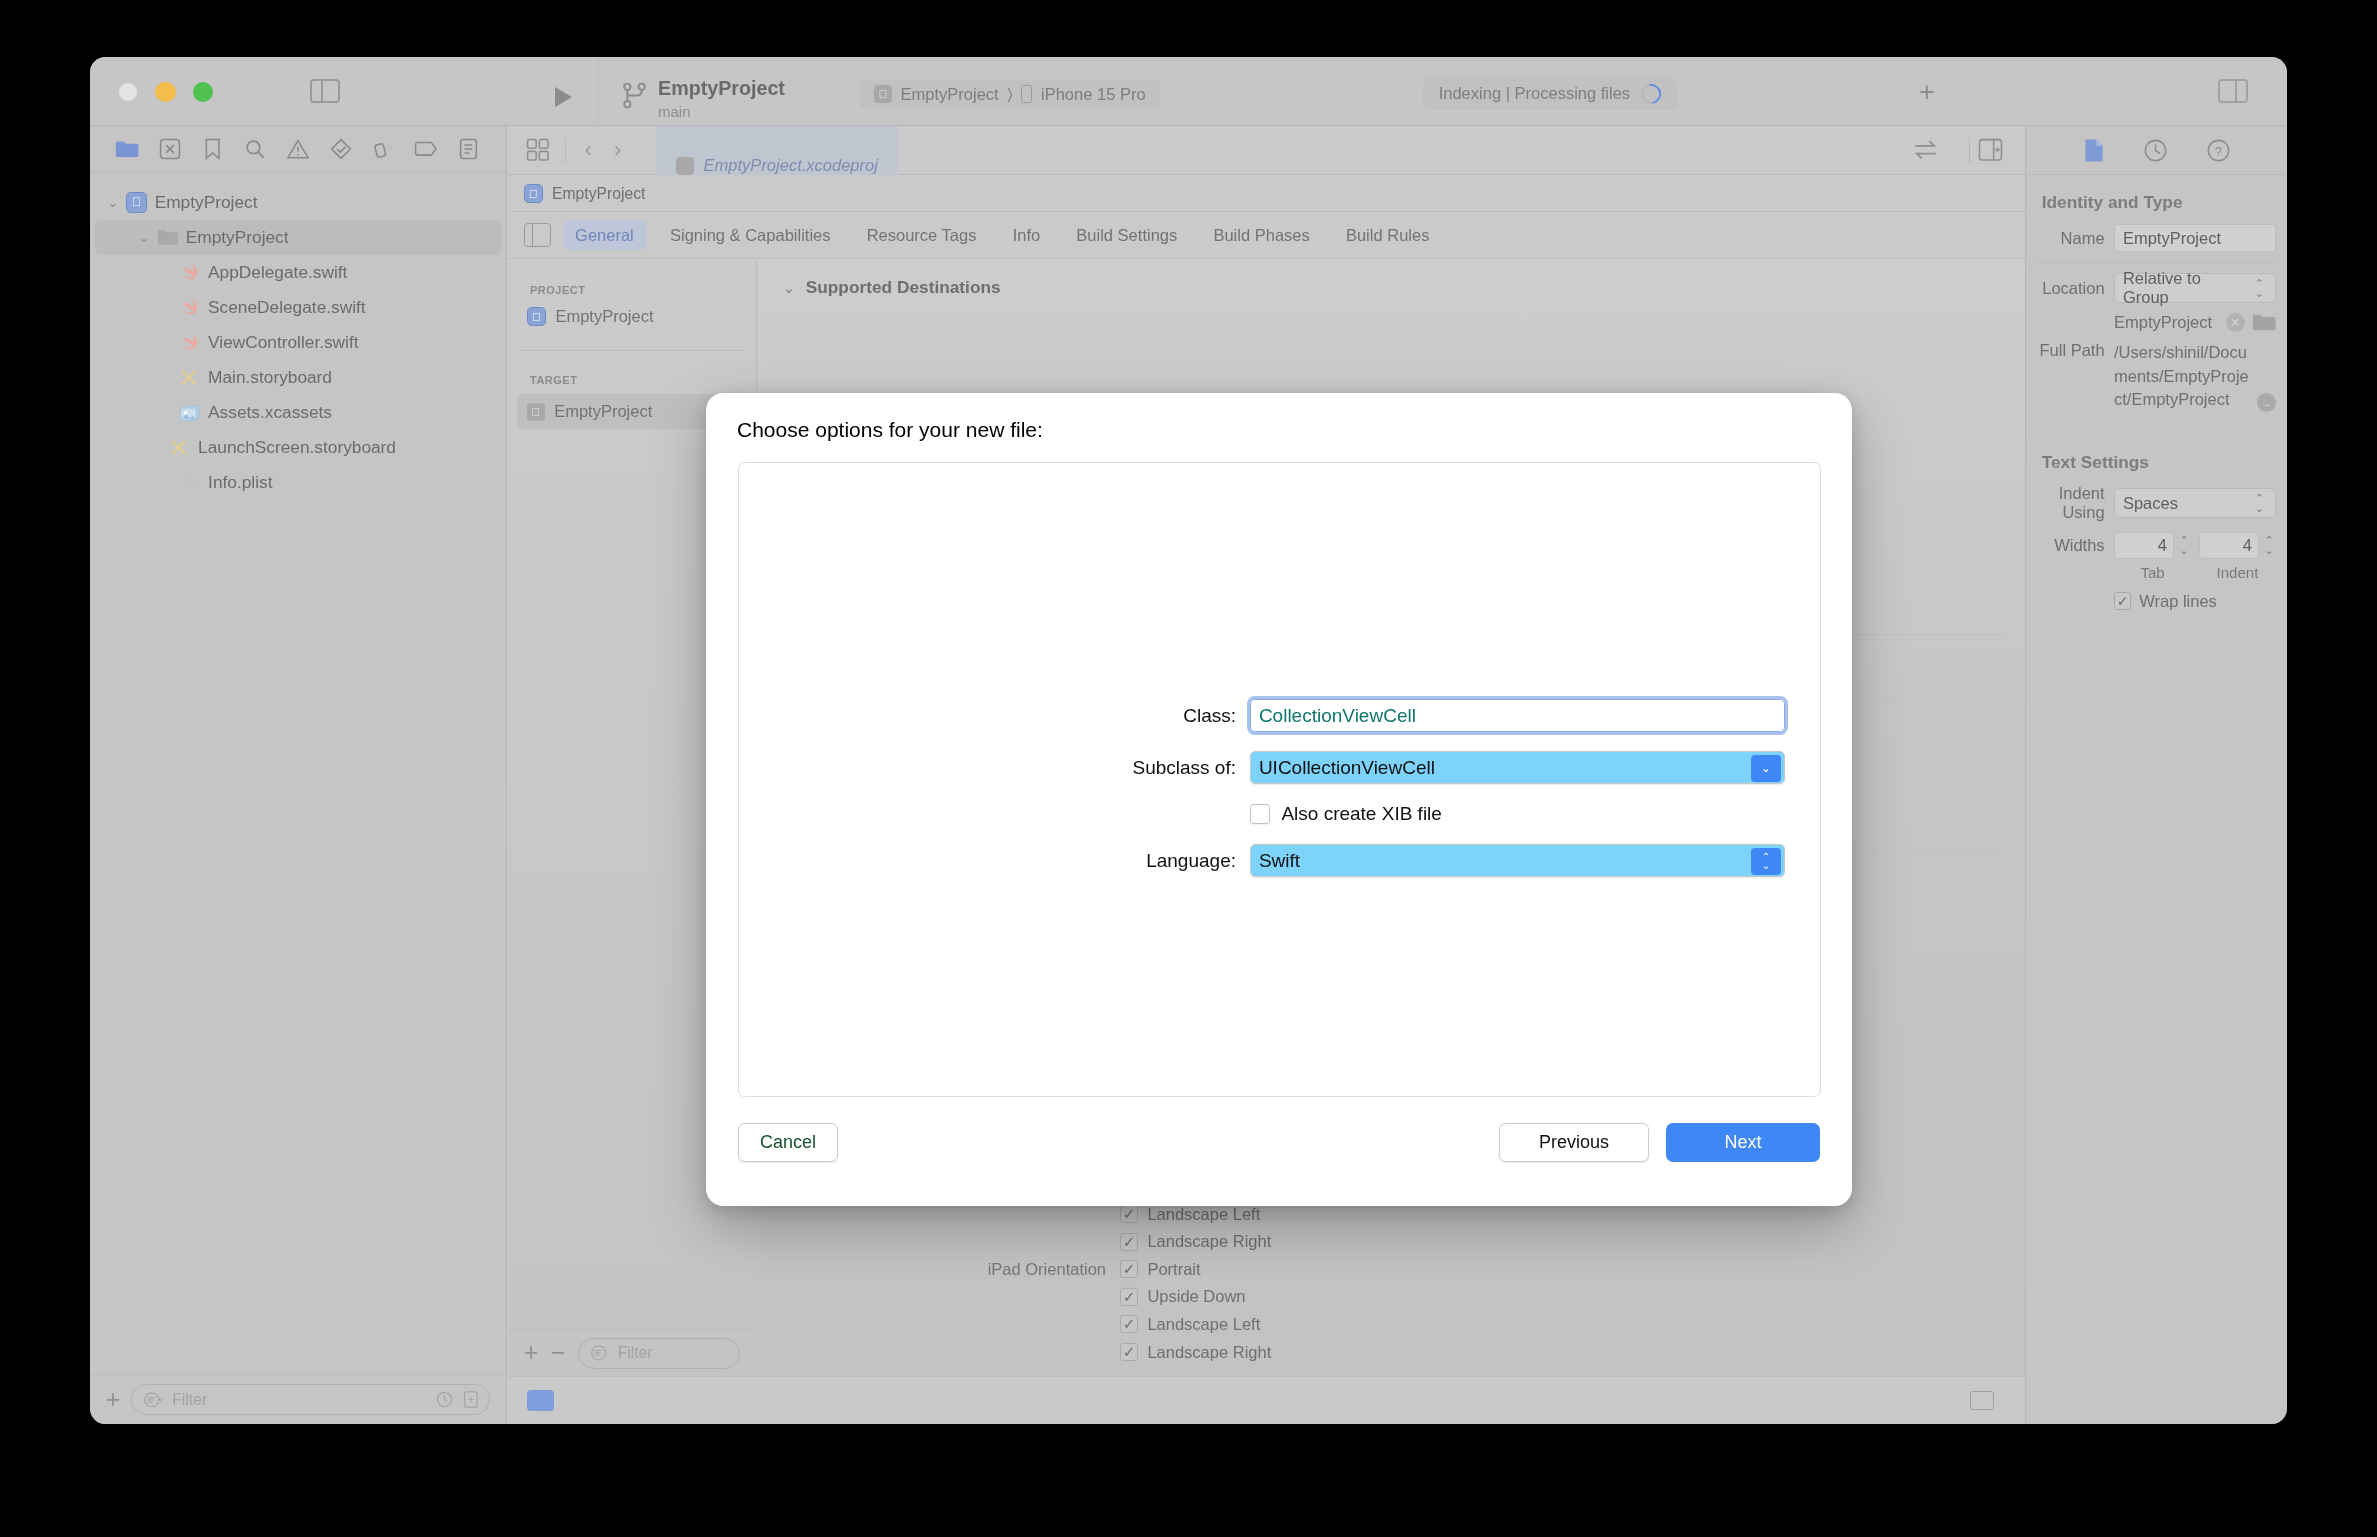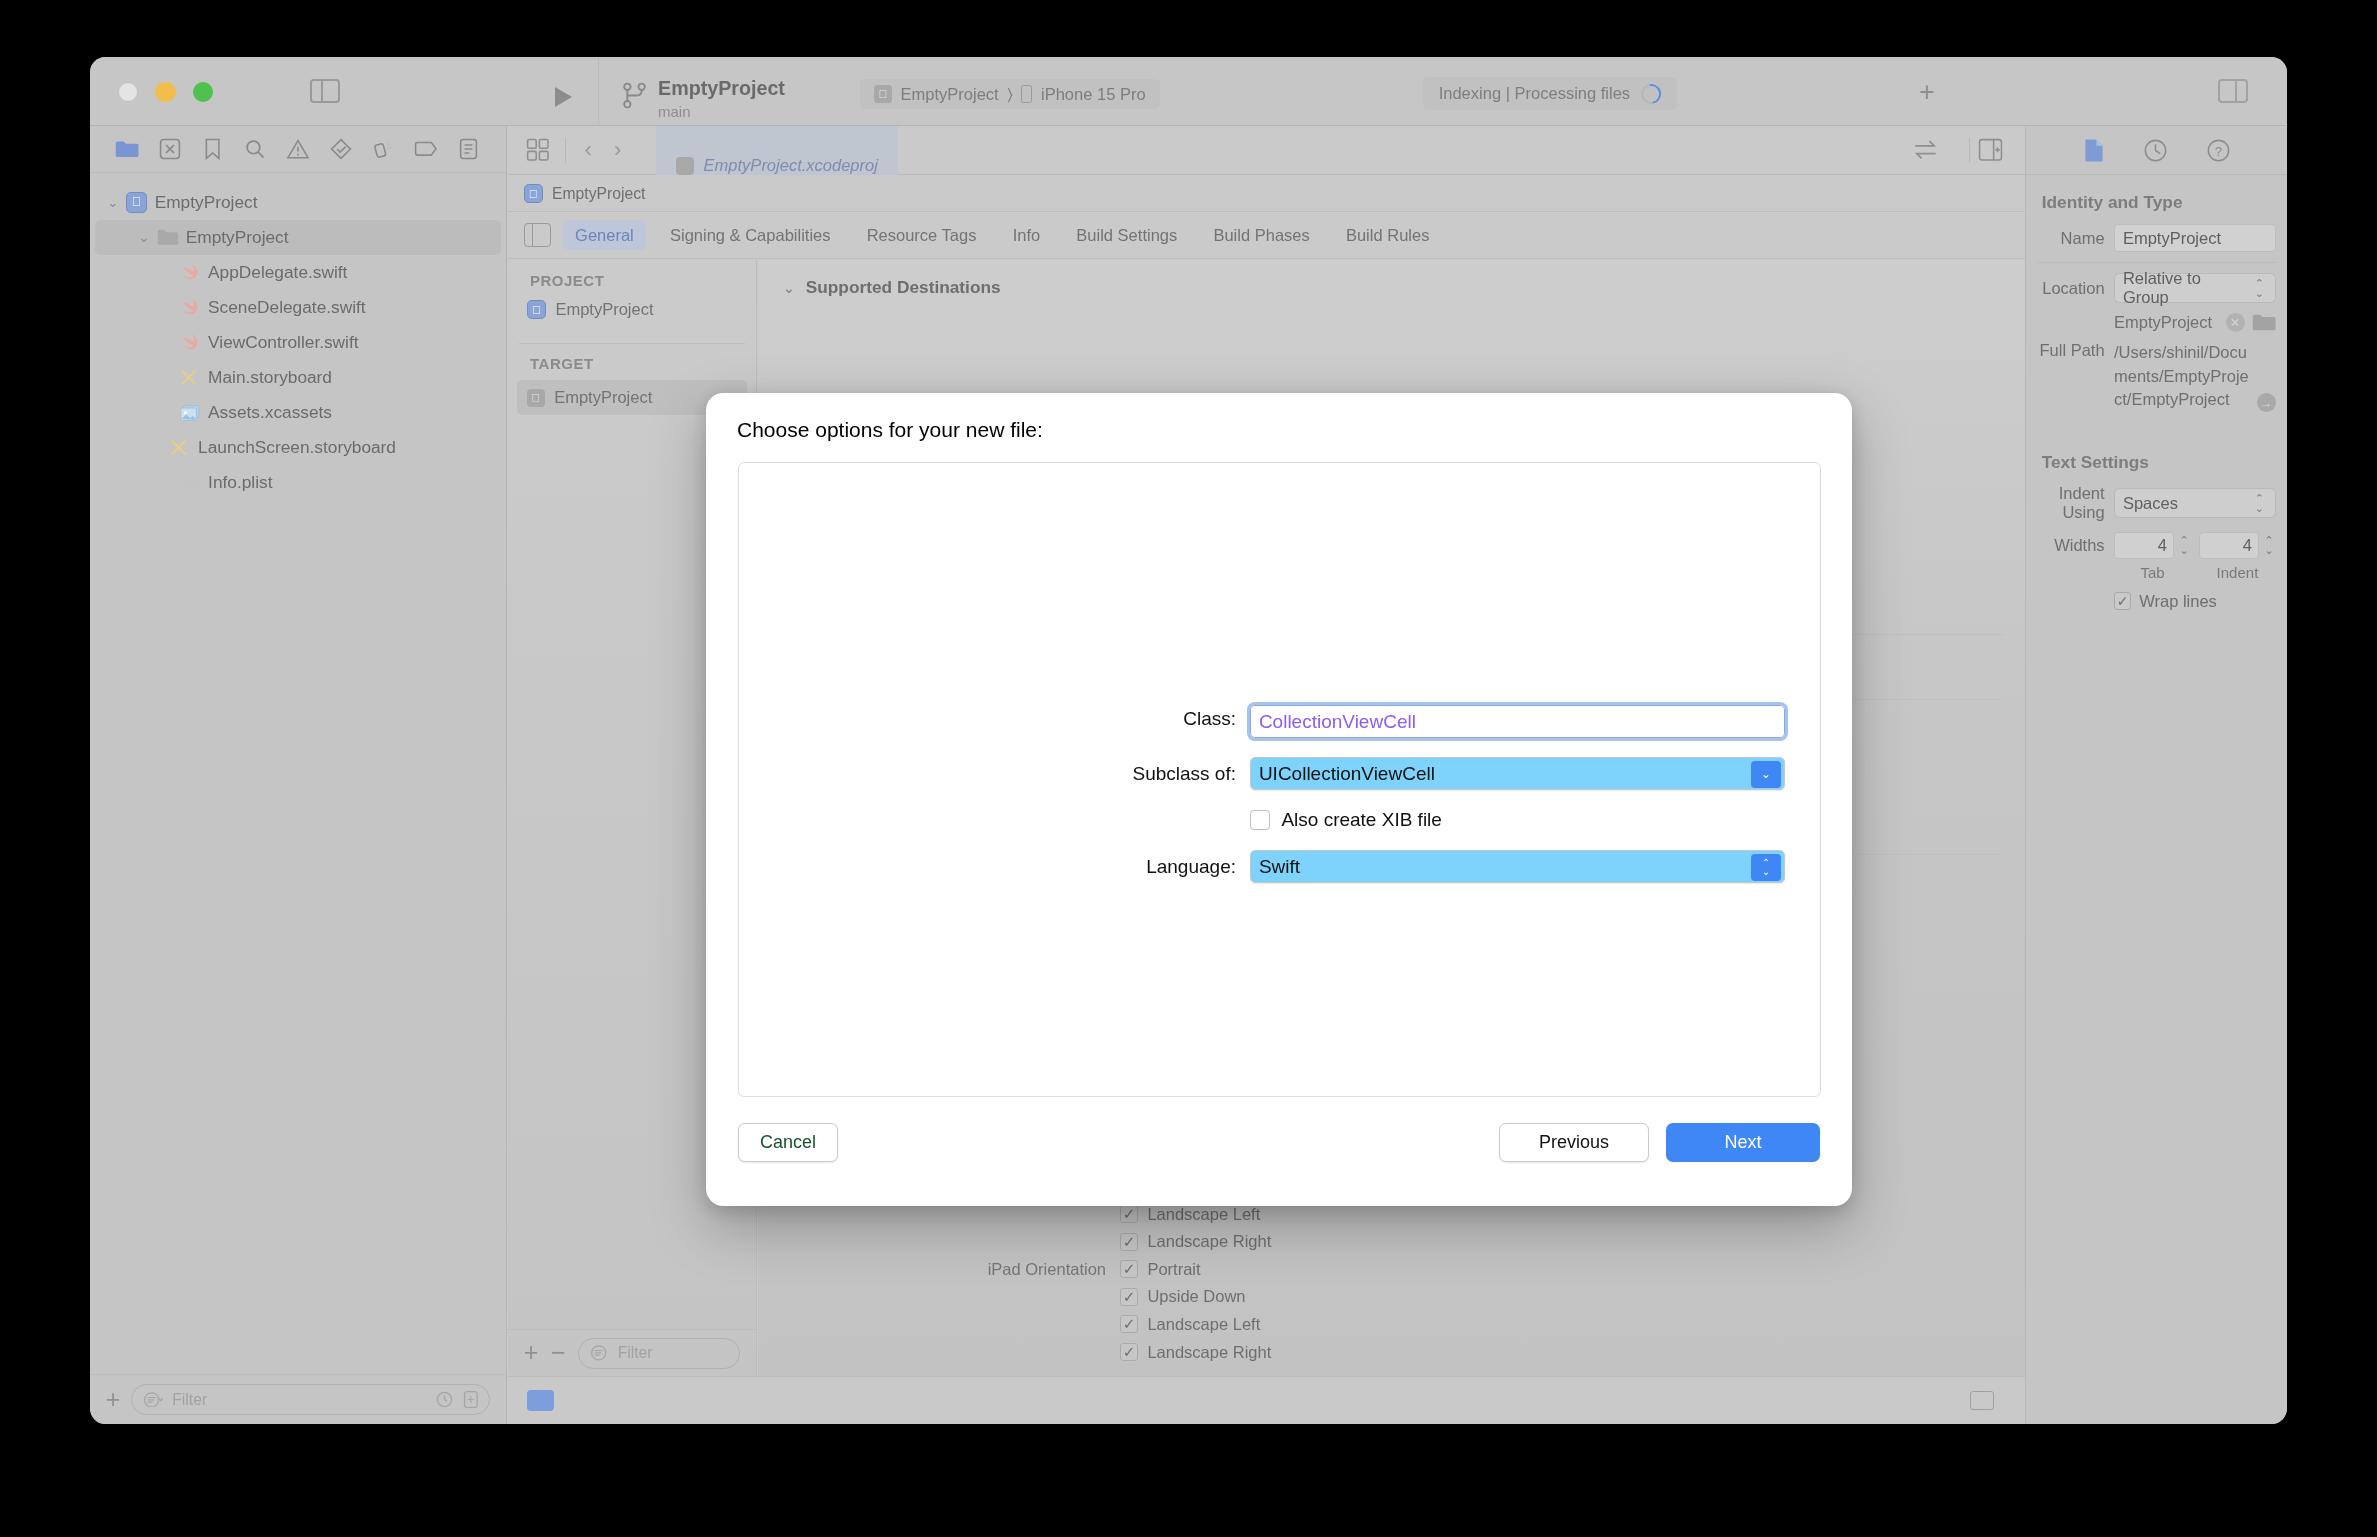--- a/index.html
+++ b/index.html
@@ -184,21 +184,21 @@
   .pt-collapse { width: 27px; height: 23.6px; border: 1.7px solid #9a9a9a; border-radius: 3.9px; margin-left: 15.7px; position: relative; }
   .pt-collapse::after { content:""; position:absolute; left:7px; top:-1.6px; width:1.7px; height:23.6px; background:#9a9a9a; }
   .ptab { font-size: 16.5px; color: #737373; padding: 5.5px 11.8px; margin-left: 12.6px; border-radius: 5.5px; white-space: nowrap; }
   .ptab.active { background: #bec7da; color: #6e84ba; }
 
   .proj-list {
     position: absolute; left: 0; top: 134px; width: 249px; bottom: 48px;
     border-right: 0.8px solid #bcbcbc;
     background: linear-gradient(180deg, #cbcbcb, #c4c4c4);
   }
-  .plist-head { font-size: 15px; font-weight: bold; color: #8b8b8b; letter-spacing: 0.5px; padding: 12px 0 0 22px; }
+  .plist-head { font-size: 11px; font-weight: bold; color: #8b8b8b; letter-spacing: 0.5px; padding: 24px 0 0 22px; }
   .plist-item { display: flex; align-items: center; gap: 9.4px; font-size: 16.5px; color: #737373; padding: 11px 0 0 19px; }
   .plist-item.sel { background: #bfbfbf; border-radius: 5.5px; margin: 7.9px 9.4px 0 9.4px; padding: 7.9px 0 7.9px 9.4px; }
   .plist-div { height: 0.8px; background: #bcbcbc; margin: 23.6px 11px 0 11px; }
   .plist-bottom {
     position: absolute; left: 0; bottom: 0; width: 100%; height: 47px;
     display: flex; align-items: center; gap: 12.6px; padding: 0 15.7px;
     border-top: 0.8px solid #bcbcbc;
   }
   .pb-sign { font-size: 25px; color: #909090; font-weight: 300; line-height: 15.7px; }
 
@@ -304,21 +304,21 @@
   }
   .sheet-form {
     position: absolute; left: 0; top: 236px; width: 100%;
   }
   .srow { display: flex; align-items: center; margin-bottom: 19px; }
   .slabel { width: 511px; text-align: right; padding-right: 14px; font-size: 19px; color: #111; }
   .stext {
     width: 535px; height: 33px;
     border: 0.8px solid #b9b9b9; border-radius: 4.7px;
     display: flex; align-items: center; padding: 0 7.9px;
-    font-size: 19px; color: #8b5cf6; background: #fff; margin-top: 6px;
+    font-size: 19px; color: #0f766e; background: #fff;
   }
   .stext.focused {
     outline: 3.1px solid #a8c2f0; border-color: #8aa8e0;
   }
   .scombo {
     width: 535px; height: 33px; position: relative;
     border: 0.8px solid #c8c8c8; border-radius: 5.5px;
     background: #7dd3fc;
     box-shadow: 0 0.8px 1.6px rgba(0,0,0,0.09);
     display: flex; align-items: center; padding: 0 7.9px;

